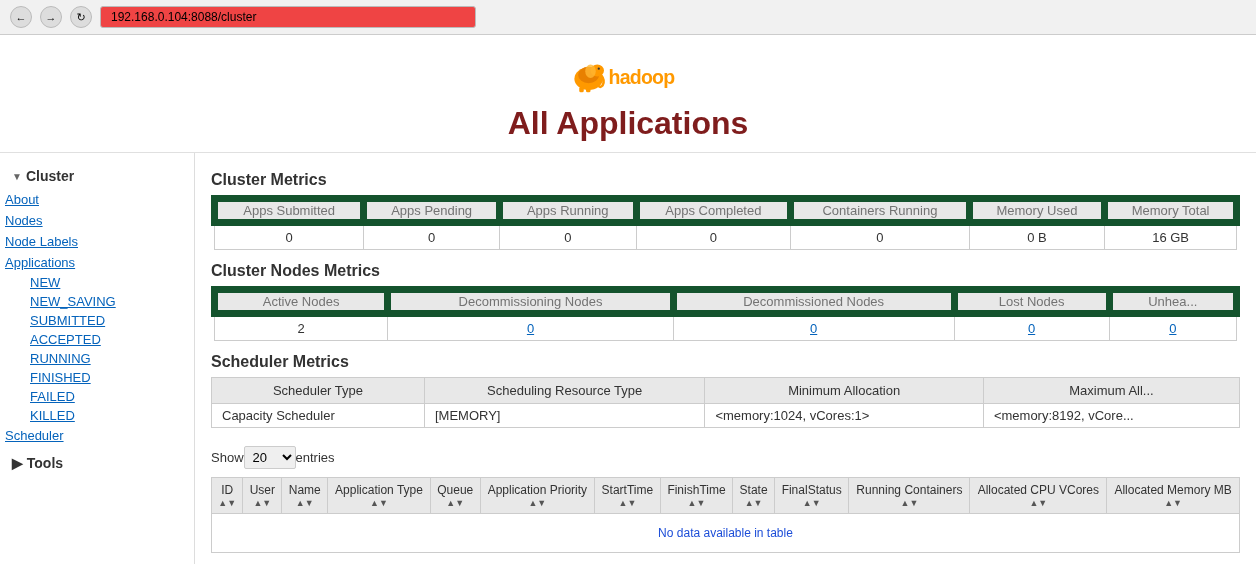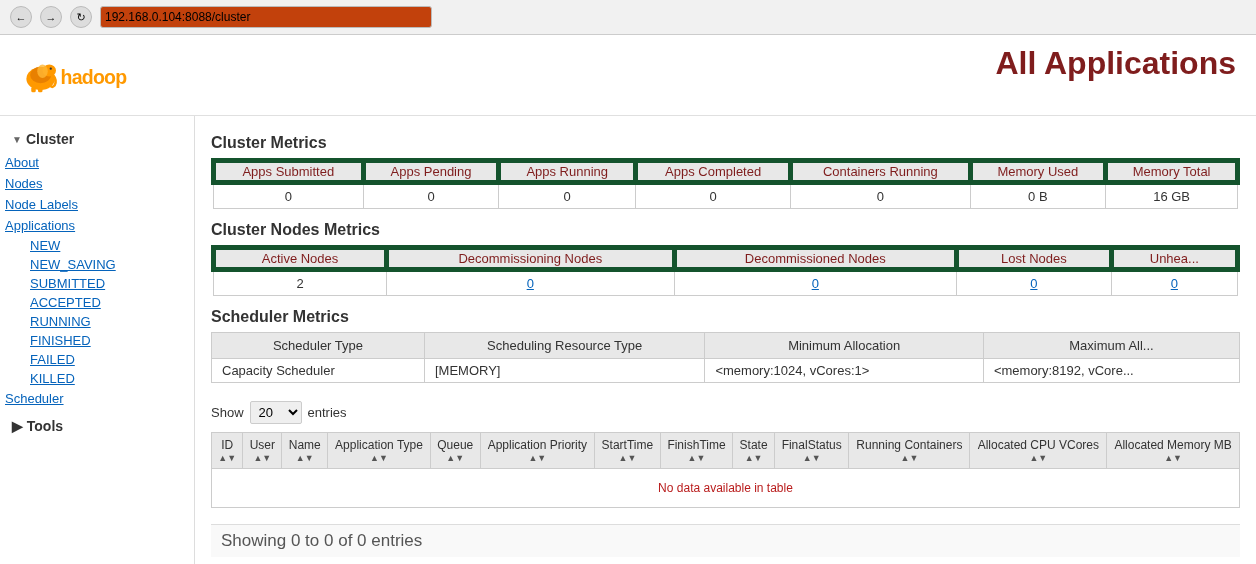--- a/index.html
+++ b/index.html
@@ -17,36 +17,37 @@
     .browser-nav-btn {
       background: #ddd;
       border: 1px solid #bbb;
       border-radius: 50%;
       width: 22px; height: 22px;
       cursor: pointer;
       font-size: 11px;
       display: flex; align-items: center; justify-content: center;
     }
     .browser-url-bar {
-      background: #c2410c;
+      background: #ef4444;
       border: 1px solid #bbb;
       border-radius: 3px;
-      padding: 3px 4px;
+      padding: 3px 10px;
       font-size: 12px;
-      width: 332px;
+      width: 376px;
     }
 
     
     .app-header {
       background: #fff;
       border-bottom: 1px solid #e0e0e0;
       padding: 10px 20px;
       display: flex;
-      align-items: flex-start;
+      align-items: center;
       justify-content: space-between;
+      flex-direction: column;
     }
     .page-title {
       font-size: 32px;
       font-weight: bold;
       color: #7f1d1d;
     }
 
     .main-layout {
       display: flex;
       height: calc(100vh - 90px);
@@ -123,25 +124,25 @@
 
     
     .metrics-table {
       border-collapse: collapse;
       width: 100%;
       margin-bottom: 12px;
       font-size: 13px;
     }
     .metrics-table th {
       background: #e8e8e8;
-      border: 5px solid #14532d;
+      border: 7px solid #14532d;
       padding: 1px 10px;
       text-align: center;
       font-weight: normal;
-      color: #7f1d1d;
+      color: #737373;
     }
     .metrics-table td {
       border: 1px solid #ccc;
       padding: 4px 10px;
       text-align: center;
       background: #fff;
     }
 
     
     .scheduler-table {
@@ -160,21 +161,20 @@
     .scheduler-table td {
       border: 1px solid #ccc;
       padding: 4px 10px;
       background: #fff;
     }
 
     
     .show-entries-bar {
       display: flex;
       align-items: center;
-      gap: 6px;
       padding: 6px 0 8px 0;
       font-size: 13px;
     }
     .show-entries-bar select {
       border: 1px solid #ccc;
       padding: 2px 4px;
       font-size: 13px;
       border-radius: 2px;
     }
 
@@ -205,21 +205,21 @@
       color: #555;
     }
     .apps-table td {
       border: 1px solid #ccc;
       padding: 4px 6px;
       text-align: center;
       background: #fff;
     }
     .no-data-row td {
       text-align: center;
-      color: #b91c1c;
+      color: #1d4ed8;
       padding: 12px;
     }
 
     
     .table-info {
       font-size: 17px;
       padding: 5px 0;
       color: #555;
       background: #f9f9f9;
       border-top: 1px solid #ddd;

